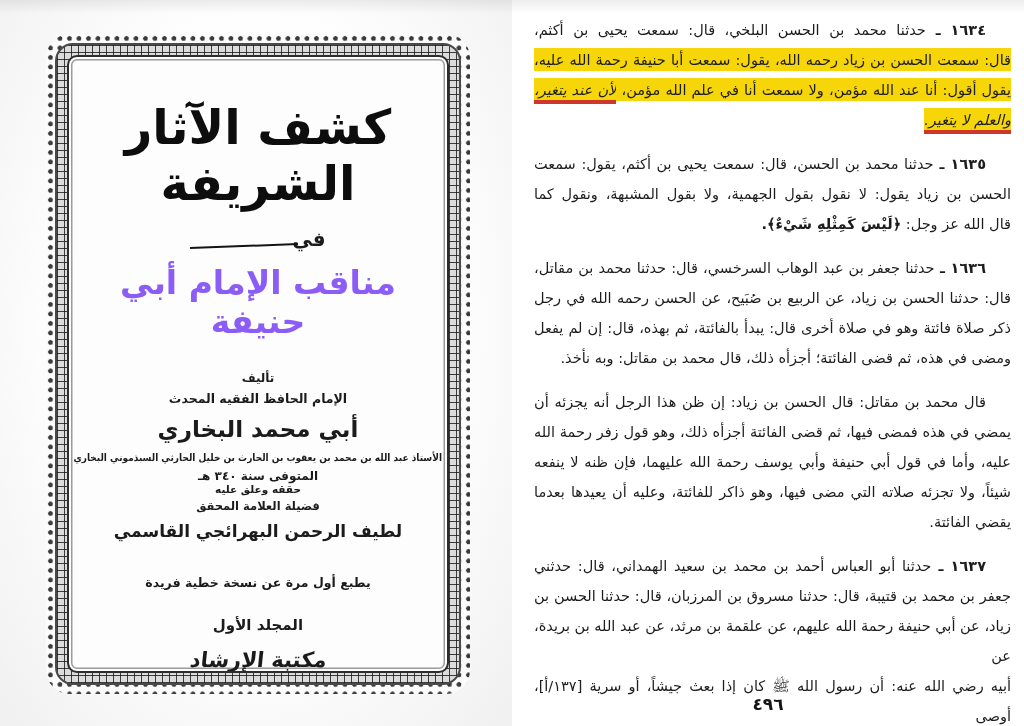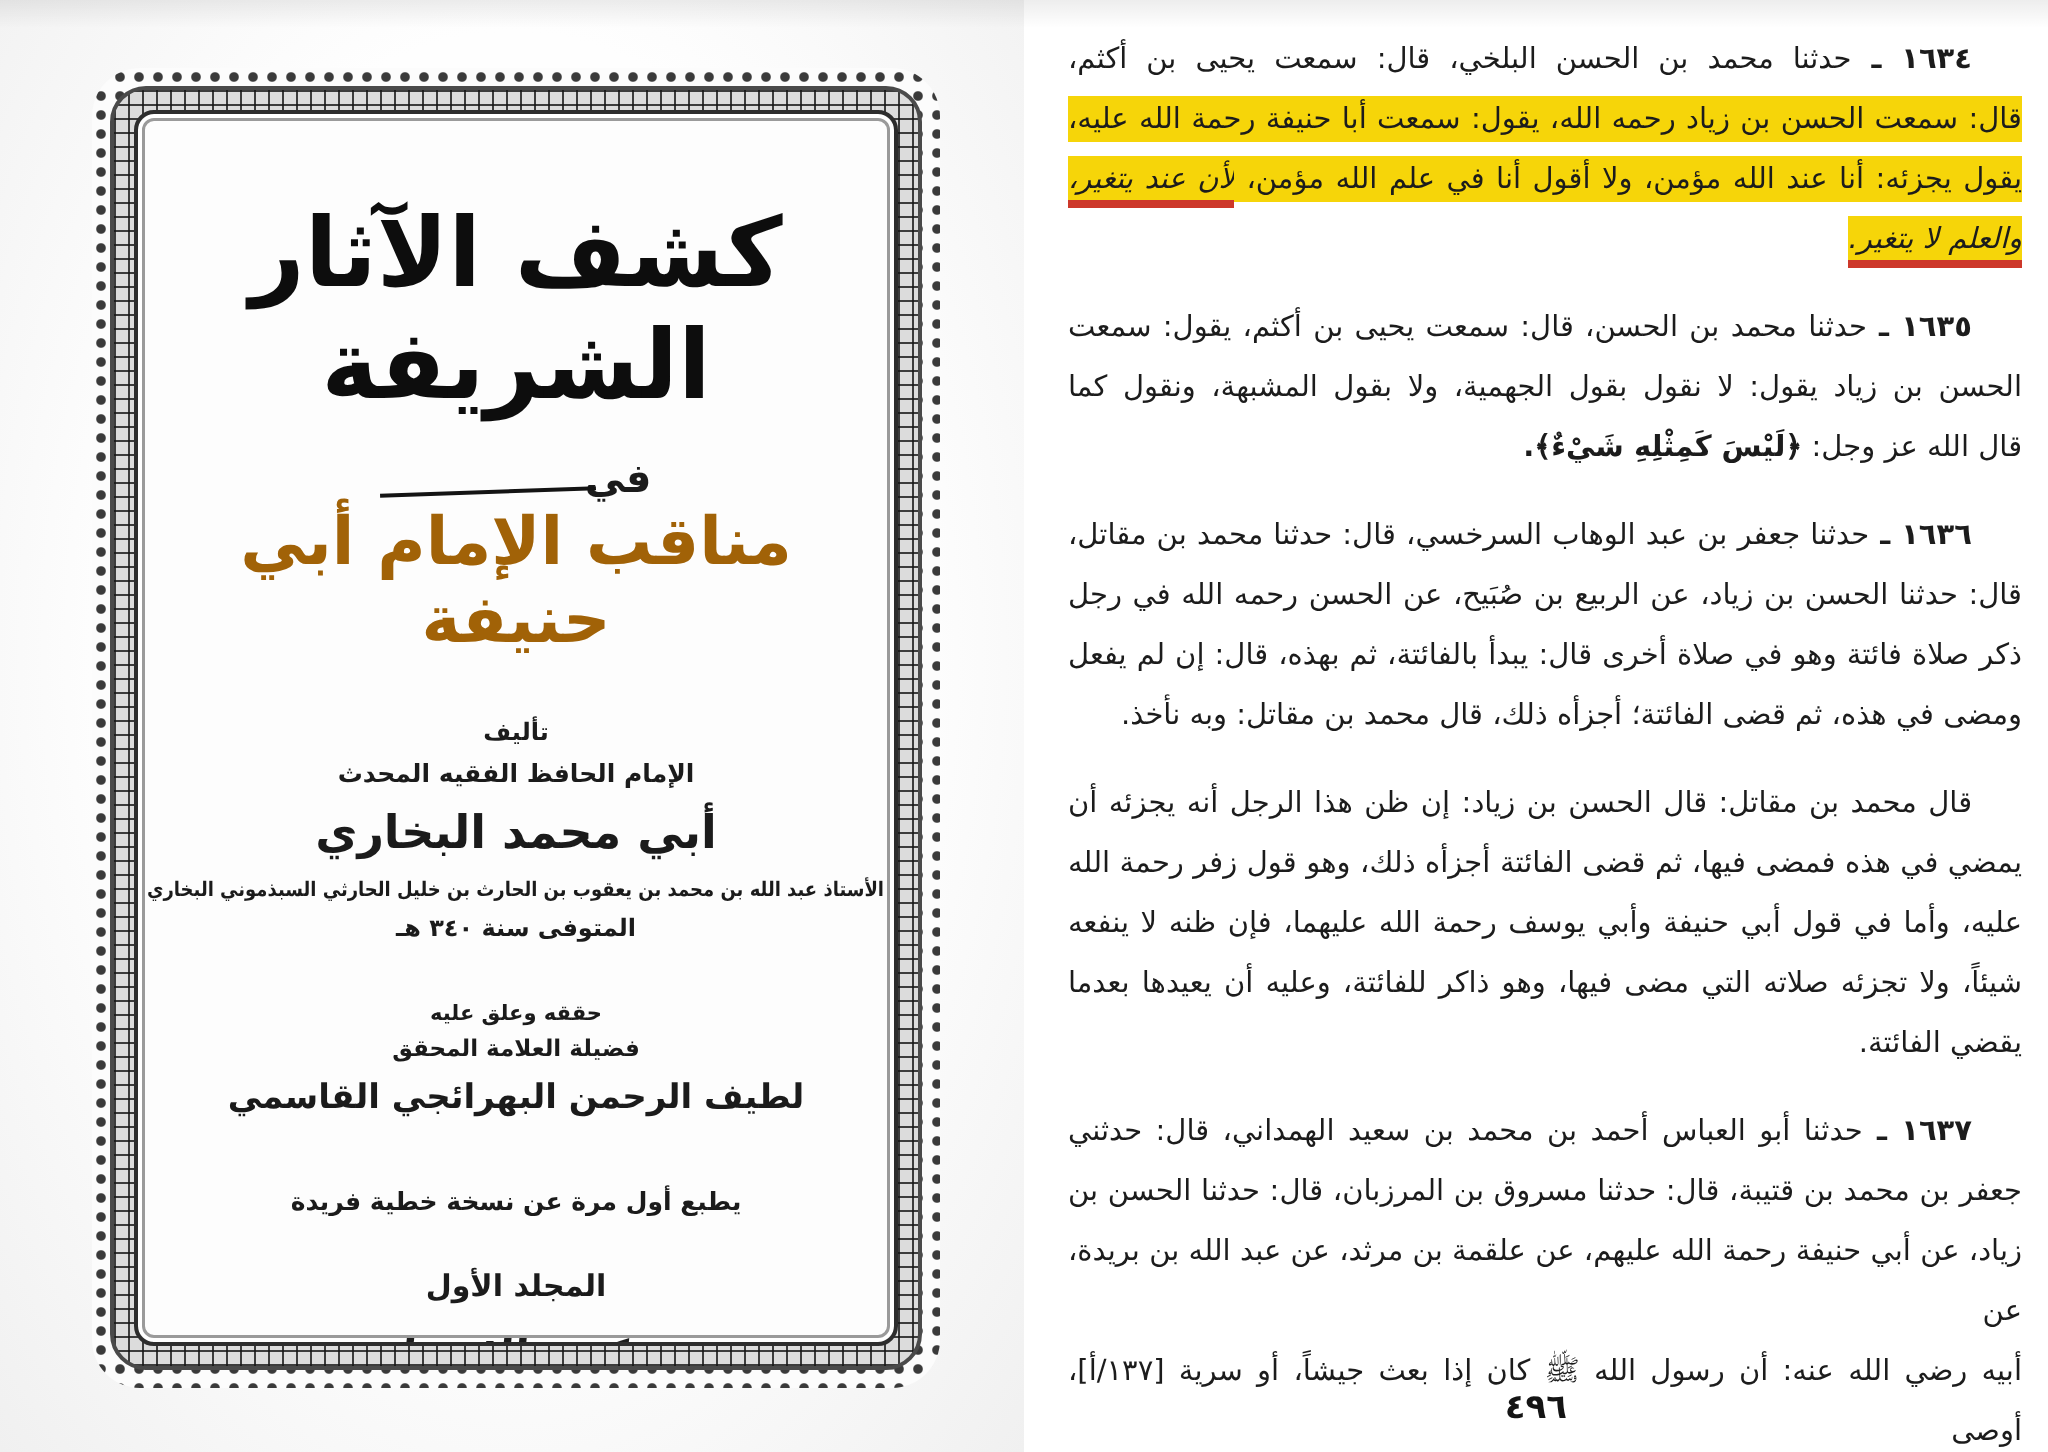--- a/index.html
+++ b/index.html
@@ -44,27 +44,27 @@
     background:#fdfdfd;
     border:2px solid #2d2d2d;
     box-shadow:inset 0 0 0 2px #fff, inset 0 0 0 3.5px #9a9a9a;
     display:flex; flex-direction:column; align-items:center; text-align:center;
     overflow:hidden;
   }
   .lp-title1{ margin-top:42px; font-size:48px; font-weight:bold; color:#0d0d0d; }
   .fi-row{ margin-top:16px; display:flex; align-items:flex-end; direction:rtl; }
   .fi-word{ font-size:20px; font-weight:bold; }
   .fi-line{ width:108px; height:0; border-bottom:2.5px solid #141414; margin-bottom:4px; margin-right:-6px; transform:rotate(-2deg); }
-  .lp-title2{ font-size:33px; font-weight:bold; color:#a16207; }
+  .lp-title2{ margin-top:12px; font-size:33px; font-weight:bold; color:#8b5cf6; }
   .lp-byline{ margin-top:30px; font-size:12px; font-weight:bold; }
   .lp-honorific{ margin-top:6px; font-size:12.5px; font-weight:bold; }
   .lp-author{ margin-top:10px; font-size:23px; font-weight:bold; }
   .lp-author-full{ margin-top:10px; font-size:10px; font-weight:bold; white-space:nowrap; transform:scaleX(.9); }
   .lp-death{ margin-top:6px; font-size:12px; font-weight:bold; }
-  .lp-ed-label{ margin-top:30px; font-size:10.5px; font-weight:bold; }
+  .lp-ed-label{ font-size:10.5px; font-weight:bold; }
   .lp-ed-hon{ margin-top:4px; font-size:11.5px; font-weight:bold; }
   .lp-ed-name{ margin-top:8px; font-size:17px; font-weight:bold; }
   .lp-edition{ margin-top:34px; font-size:12.5px; font-weight:bold; }
   .lp-volume{ margin-top:26px; font-size:15px; font-weight:bold; }
   .lp-publisher{ margin-top:14px; font-size:21px; font-weight:bold; transform:skewX(-6deg); }
 
   
   .right-page{
     position:absolute; left:512px; top:0; width:512px; height:726px;
     direction:rtl; background:#fff;
@@ -114,21 +114,21 @@
       </div>
     </div>
   </div>
 </div>
 
 <div class="right-page">
   <div class="column">
       <div class="para indent">
         <div class="line"><span class="bold">١٦٣٤ ـ </span><span>حدثنا محمد بن الحسن البلخي، قال: سمعت يحيى بن أكثم،</span></div>
         <div class="line"><span class="hl">قال: سمعت الحسن بن زياد رحمه الله، يقول: سمعت أبا حنيفة رحمة الله عليه،</span></div>
-        <div class="line"><span class="hl">يقول يجزئه: أنا عند الله مؤمن، ولا أقول أنا في علم الله مؤمن، </span><span class="hl ul">لأن عند يتغير،</span></div>
+        <div class="line"><span class="hl">يقول أقول: أنا عند الله مؤمن، ولا سمعت أنا في علم الله مؤمن، </span><span class="hl ul">لأن عند يتغير،</span></div>
         <div class="line last"><span class="hl ul">والعلم لا يتغير.</span></div>
       </div>
       <div class="para indent">
         <div class="line"><span class="bold">١٦٣٥ ـ </span><span>حدثنا محمد بن الحسن، قال: سمعت يحيى بن أكثم، يقول: سمعت</span></div>
         <div class="line"><span>الحسن بن زياد يقول: لا نقول بقول الجهمية، ولا بقول المشبهة، ونقول كما</span></div>
         <div class="line last"><span>قال الله عز وجل: </span><span class="bold">﴿لَيْسَ كَمِثْلِهِ شَيْءٌ﴾.</span></div>
       </div>
       <div class="para indent">
         <div class="line"><span class="bold">١٦٣٦ ـ </span><span>حدثنا جعفر بن عبد الوهاب السرخسي، قال: حدثنا محمد بن مقاتل،</span></div>
         <div class="line"><span>قال: حدثنا الحسن بن زياد، عن الربيع بن صُبَيح، عن الحسن رحمه الله في رجل</span></div>

